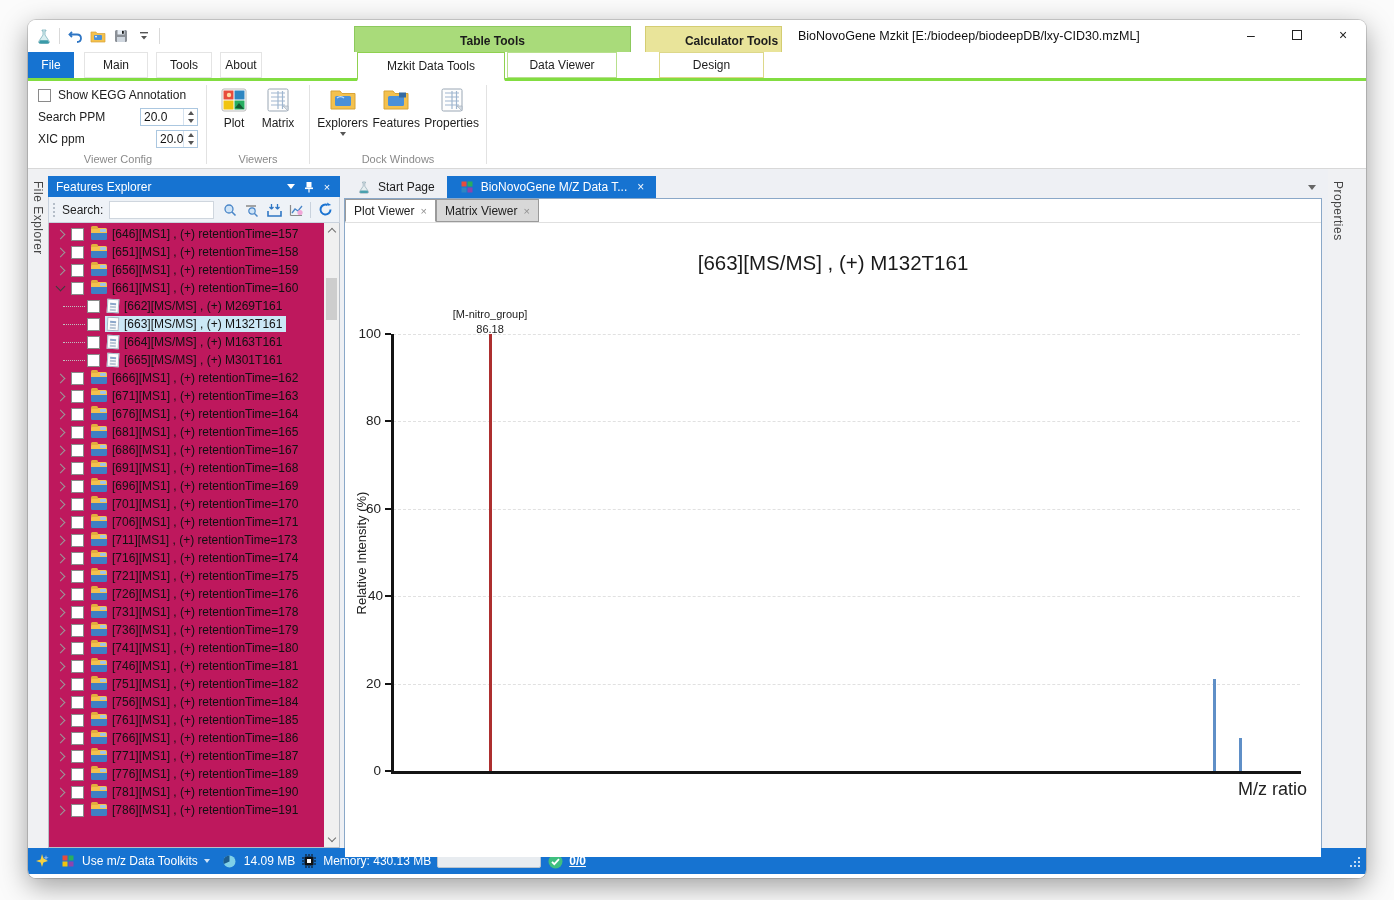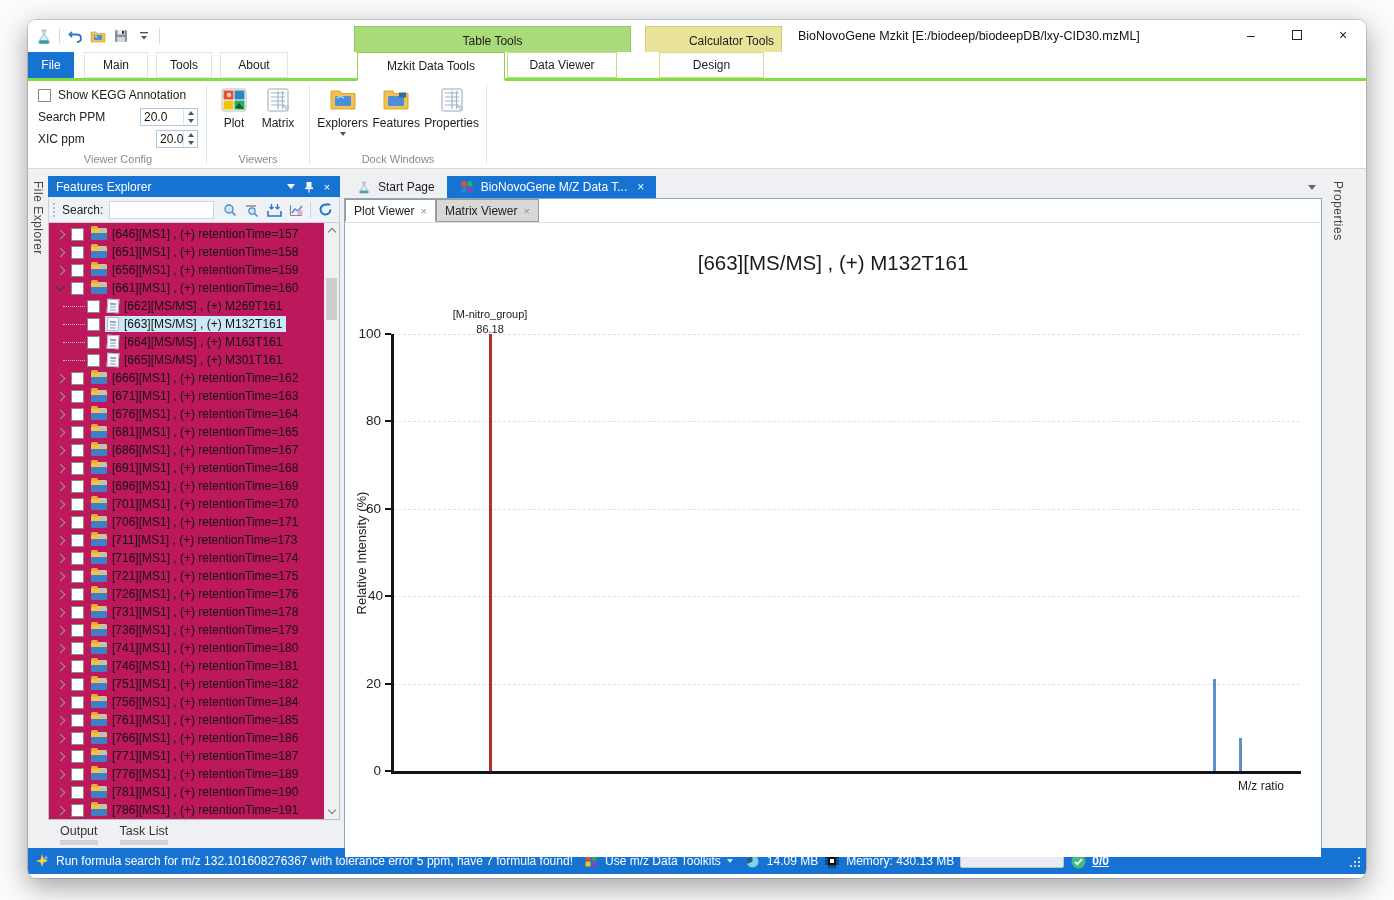--- a/index.html
+++ b/index.html
@@ -5,21 +5,21 @@
   * { margin:0; padding:0; box-sizing:border-box; }
   html,body { width:1394px; height:900px; background:#fbfbfb; font-family:"Liberation Sans","DejaVu Sans",sans-serif; overflow:hidden; }
   .window { position:absolute; left:28px; top:20px; width:1338px; height:858px; background:#fff;
             border-radius:8px; overflow:hidden; box-shadow:0 8px 28px rgba(0,0,0,.38), 0 0 0 1px #d6d6d6; display:flex; flex-direction:column; }
 
   
   .titlebar { position:relative; height:32px; background:#fff; flex:none; }
   .qat { position:absolute; left:8px; top:0; height:32px; display:flex; align-items:center; gap:7px; }
   .qat .sep { width:1px; height:16px; background:#d9d9d9; }
   .icon16 { width:16px; height:16px; display:inline-flex; align-items:center; justify-content:center; }
-  .ctx-tab { position:absolute; top:6px; height:28px; display:flex; align-items:center; justify-content:center; font-size:12px; color:#1c1c1c; }
+  .ctx-tab { position:absolute; top:6px; height:28px; display:flex; align-items:center; justify-content:center; font-size:12px; color:#1c1c1c;font-weight:bold; }
   .ctx-green { left:326px; width:277px; background:#a9db7a; border:1px solid #8cc95c; border-bottom:none; }
   .ctx-yellow { left:617px; width:137px; background:#e9e49a; border:1px solid #d4cd72; border-bottom:none;padding-left:36px; }
   .win-title { position:absolute; left:770px; top:0; height:32px; display:flex; align-items:center; font-size:12.5px; color:#111; white-space:nowrap; }
   .winbtns { position:absolute; right:0; top:0; height:30px; display:flex; }
   .winbtn { width:46px; height:30px; display:flex; align-items:center; justify-content:center; color:#222; font-size:14px; }
   .winbtn .maxbox { width:10px; height:10px; border:1.2px solid #222; }
 
   
   .tabrow { position:relative; height:29px; flex:none; background:#fff; border-bottom:3px solid #82dd41; }
   .rtab { position:absolute; top:0; height:26px; display:flex; align-items:center; justify-content:center; font-size:12px; color:#1c1c1c; background:#fff; border:1px solid #e4e4e4; }
@@ -99,21 +99,21 @@
   .vtab .x { color:#909090; font-size:11px; }
   .canvas { flex:1; position:relative; background:#fff; }
   .ct { position:absolute; font-size:20.5px; color:#1a1a1a; width:100%; text-align:center; }
   .ylab { position:absolute; font-size:13px; color:#222; transform:translate(-50%,-50%) rotate(-90deg); white-space:nowrap; }
   .axis { position:absolute; background:#141414; }
   .grid { position:absolute; border-top:1.5px dashed #e1e1e1; height:0; }
   .tickm { position:absolute; background:#141414; height:2px; width:6px; }
   .ticklab { position:absolute; font-size:13.5px; color:#222; width:36px; text-align:right; }
   .peak { position:absolute; width:3px; }
   .anno { position:absolute; font-size:11px; color:#222; text-align:center; transform:translateX(-50%); line-height:15px; white-space:nowrap; }
-  .xlab { position:absolute; font-size:12px; color:#222; }
+  .xlab { position:absolute; font-size:18px; color:#222; }
 
   
   .statusbar { height:26px; flex:none; background:#1673d1; color:#fff; display:flex; align-items:center; font-size:12px; gap:6px; padding:0 6px; white-space:nowrap; }
   .sb-dd { width:0; height:0; border-left:3.5px solid transparent; border-right:3.5px solid transparent; border-top:4px solid #cfe3f7; }
   .progress { width:104px; height:14px; background:#e8ecf0; border:1px solid #b9c4cf; border-radius:2px; }
   .tasklink { text-decoration:underline; color:#fff;font-weight:bold; }
   .grip { margin-left:auto; width:12px; height:12px; position:relative; }
   .grip i { position:absolute; width:2px; height:2px; background:rgba(255,255,255,.75); }
   .bottomstrip { height:4px; flex:none; background:#fff; }
   svg { display:block; }
@@ -182,21 +182,21 @@
   <div class="tabrow">
     <div class="rtab file" style="left:0;width:46px">
         <span>File</span>
       </div>
     <div class="rtab" style="left:56px;width:64px">
         <span>Main</span>
       </div>
     <div class="rtab" style="left:128px;width:56px">
         <span>Tools</span>
       </div>
-    <div class="rtab" style="left:192px;width:68px">
+    <div class="rtab" style="left:192px;width:42px">
         <span>About</span>
       </div>
     <div class="rtab sel" style="left:329px;width:148px">
         <span>Mzkit Data Tools</span>
       </div>
     <div class="rtab" style="left:479px;width:110px;border-color:#b7e08c">
         <span>Data Viewer</span>
       </div>
     <div class="rtab" style="left:631px;width:105px;border-color:#ddd88a">
         <span>Design</span>
@@ -643,30 +643,20 @@
         <div class="scrollv">
           <span class="arr" style="top:0">
               <span class="sarr" style="transform:rotate(-135deg);margin-top:3px"></span>
             </span>
           <span class="arr" style="bottom:0">
               <span class="sarr" style="transform:rotate(45deg);margin-bottom:3px"></span>
             </span>
           <span class="thumb" style="top:55px;height:42px"></span>
         </div>
       </div>
-      <div class="febottom">
-        <span class="bt">
-          <span>Output</span>
-            <span class="bar"></span>
-        </span>
-        <span class="bt">
-          <span>Task List</span>
-            <span class="bar"></span>
-        </span>
-      </div>
     </div>
 
     <div class="docarea">
       <div class="doctabs">
         <div class="dtab">
           <span class="icon16">
             <svg width="12" height="13" viewBox="0 0 12 13">
                 <path d="M4.5 1h3v.8H6.8v3.4l3.4 5c.8 1.2 0 2-1.2 2H3c-1.2 0-2-.8-1.2-2l3.4-5V1.8H4.5z" fill="#e6eef0" stroke="#8fa9b5" stroke-width=".7"></path>
                 <path d="M2.6 9.6h6.8l.7 1.2c.4.7 0 1.1-.8 1.1H2.7c-.8 0-1.2-.4-.8-1.1z" fill="#4aa0ae"></path>
               </svg>
@@ -738,21 +728,20 @@
     </div>
   </div>
 
   <div class="statusbar">
     <span class="icon16">
       <svg width="14" height="14" viewBox="0 0 14 14">
           <path d="M7 0l1.4 4.2L13 7l-4.6 1.4L7 13 5.6 8.4 1 7l4.6-1.4z" fill="#f5d142"></path>
           <path d="M11 1l.7 2 2 .7-2 .7-.7 2-.7-2-2-.7 2-.7z" fill="#7fb3ef"></path>
         </svg>
     </span>
-    <span>Run formula search for m/z 132.101608276367 with tolerance error 5 ppm, have 7 formula found!</span>
     <span class="icon16" style="margin-left:4px">
       <svg width="12" height="12" viewBox="0 0 12 12">
           <rect x="0.5" y="0.5" width="5" height="5" fill="#e74c3c"></rect>
           <rect x="6.5" y="0.5" width="5" height="5" fill="#27ae60"></rect>
           <rect x="0.5" y="6.5" width="5" height="5" fill="#f1c40f"></rect>
           <rect x="6.5" y="6.5" width="5" height="5" fill="#8e44ad"></rect>
         </svg>
     </span>
     <span>Use m/z Data Toolkits</span>
     <span class="sb-dd"></span>

